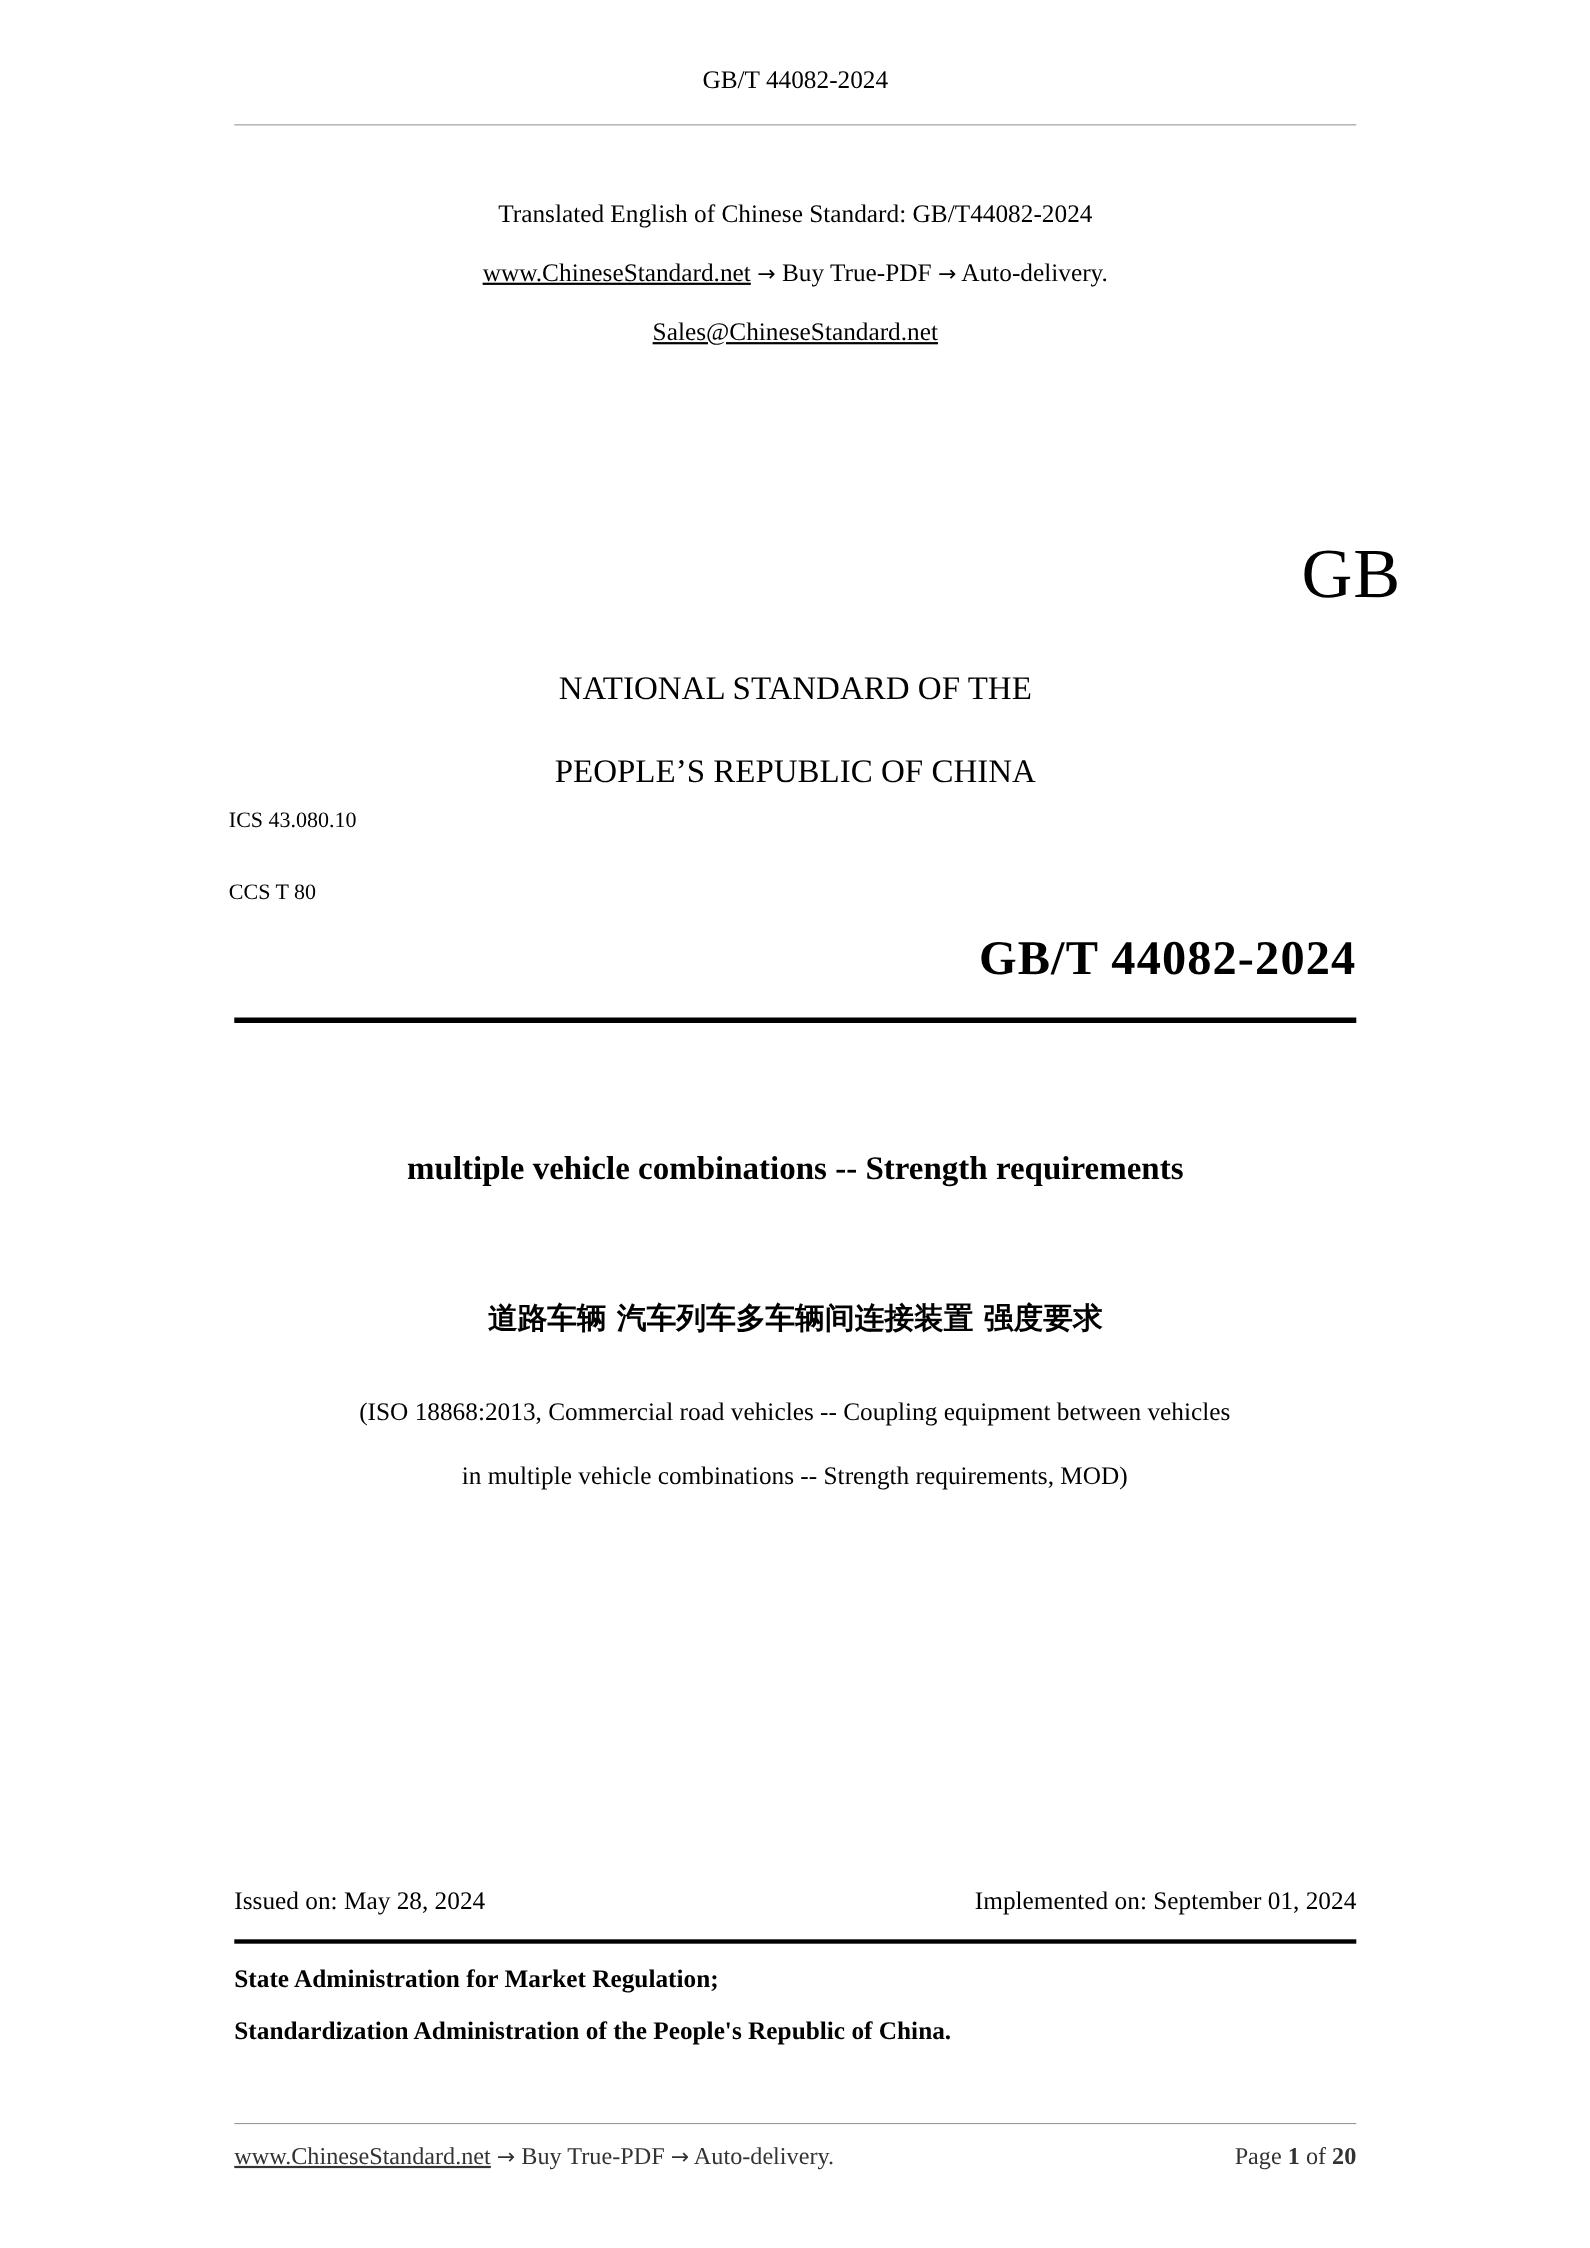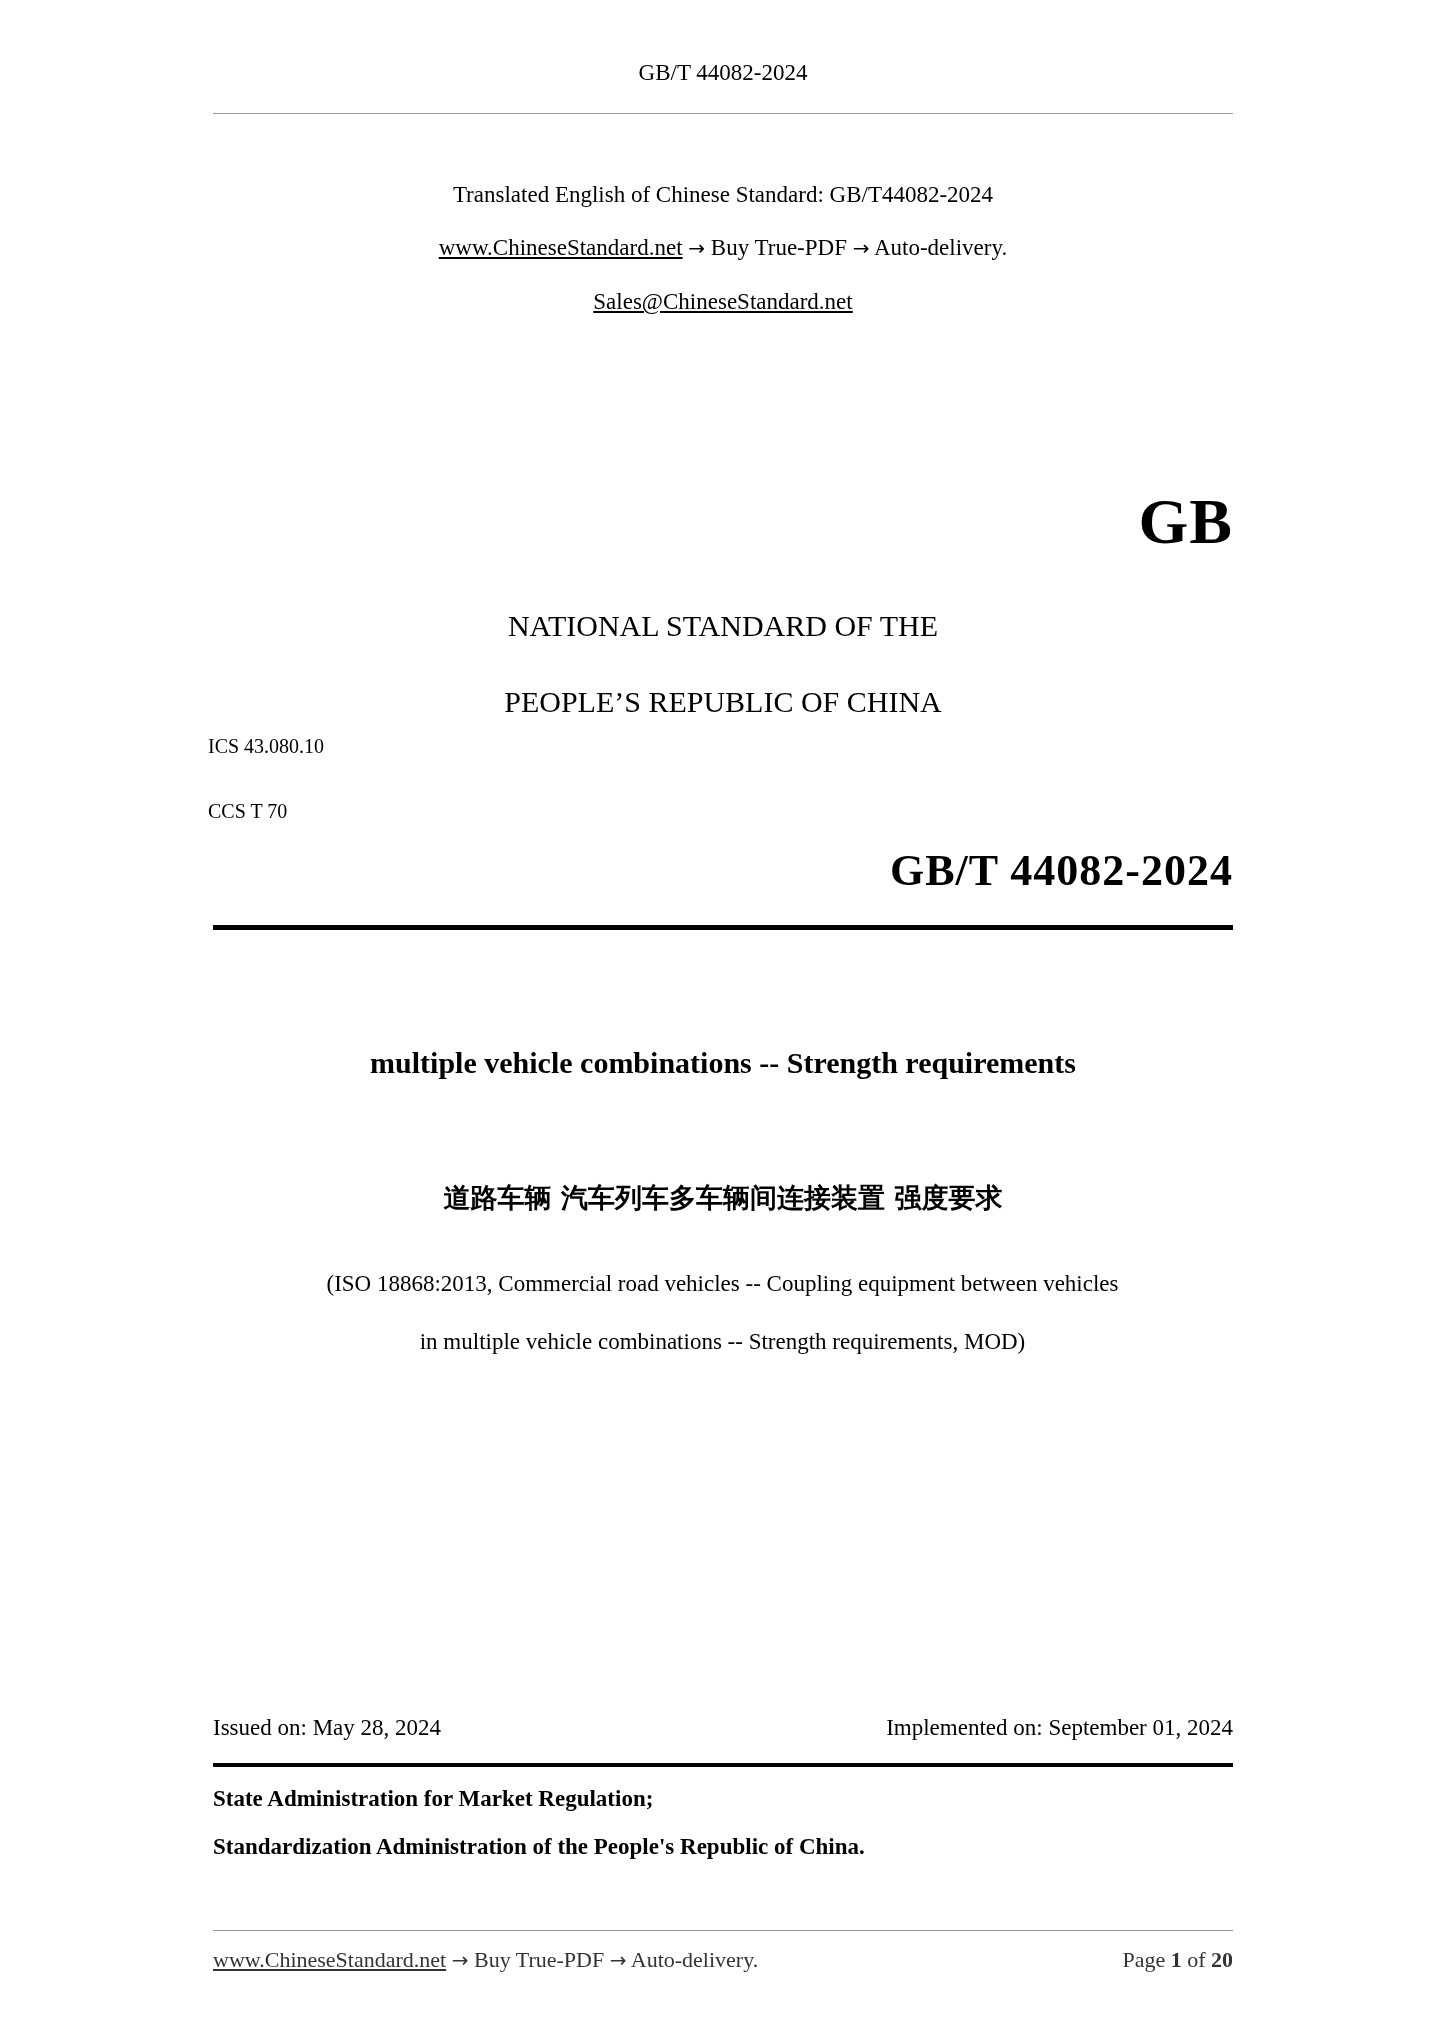--- a/index.html
+++ b/index.html
@@ -57,22 +57,23 @@
   .arrow { font-family: "DejaVu Sans", sans-serif; font-size: 20px; }
 
   
   .gb-mark {
     position: absolute;
     top: 485px;
     left: 0;
     width: 1233px;
     text-align: right;
     font-size: 64px;
-    font-weight: bold;
+    font-weight: normal;
     letter-spacing: 1px;
+    padding-left: 41px;
   }
 
   
   .nat {
     position: absolute;
     top: 588px;
     left: 213px;
     width: 1020px;
     text-align: center;
     font-size: 30px;
@@ -225,21 +226,21 @@
   </div>
 
   <div class="gb-mark">GB</div>
 
   <div class="nat">
     <div>NATIONAL STANDARD OF THE</div>
     <div>PEOPLE’S REPUBLIC OF CHINA</div>
   </div>
 
   <div class="ics">ICS 43.080.10</div>
-  <div class="ccs">CCS T 70</div>
+  <div class="ccs">CCS T 80</div>
 
   <div class="stdno">GB/T  44082-2024</div>
   <div class="rule-thick"></div>
 
   <div class="title-en">
     <div>multiple vehicle combinations -- Strength requirements</div>
   </div>
 
   <div class="title-cn">道路车辆 汽车列车多车辆间连接装置 强度要求</div>
 

